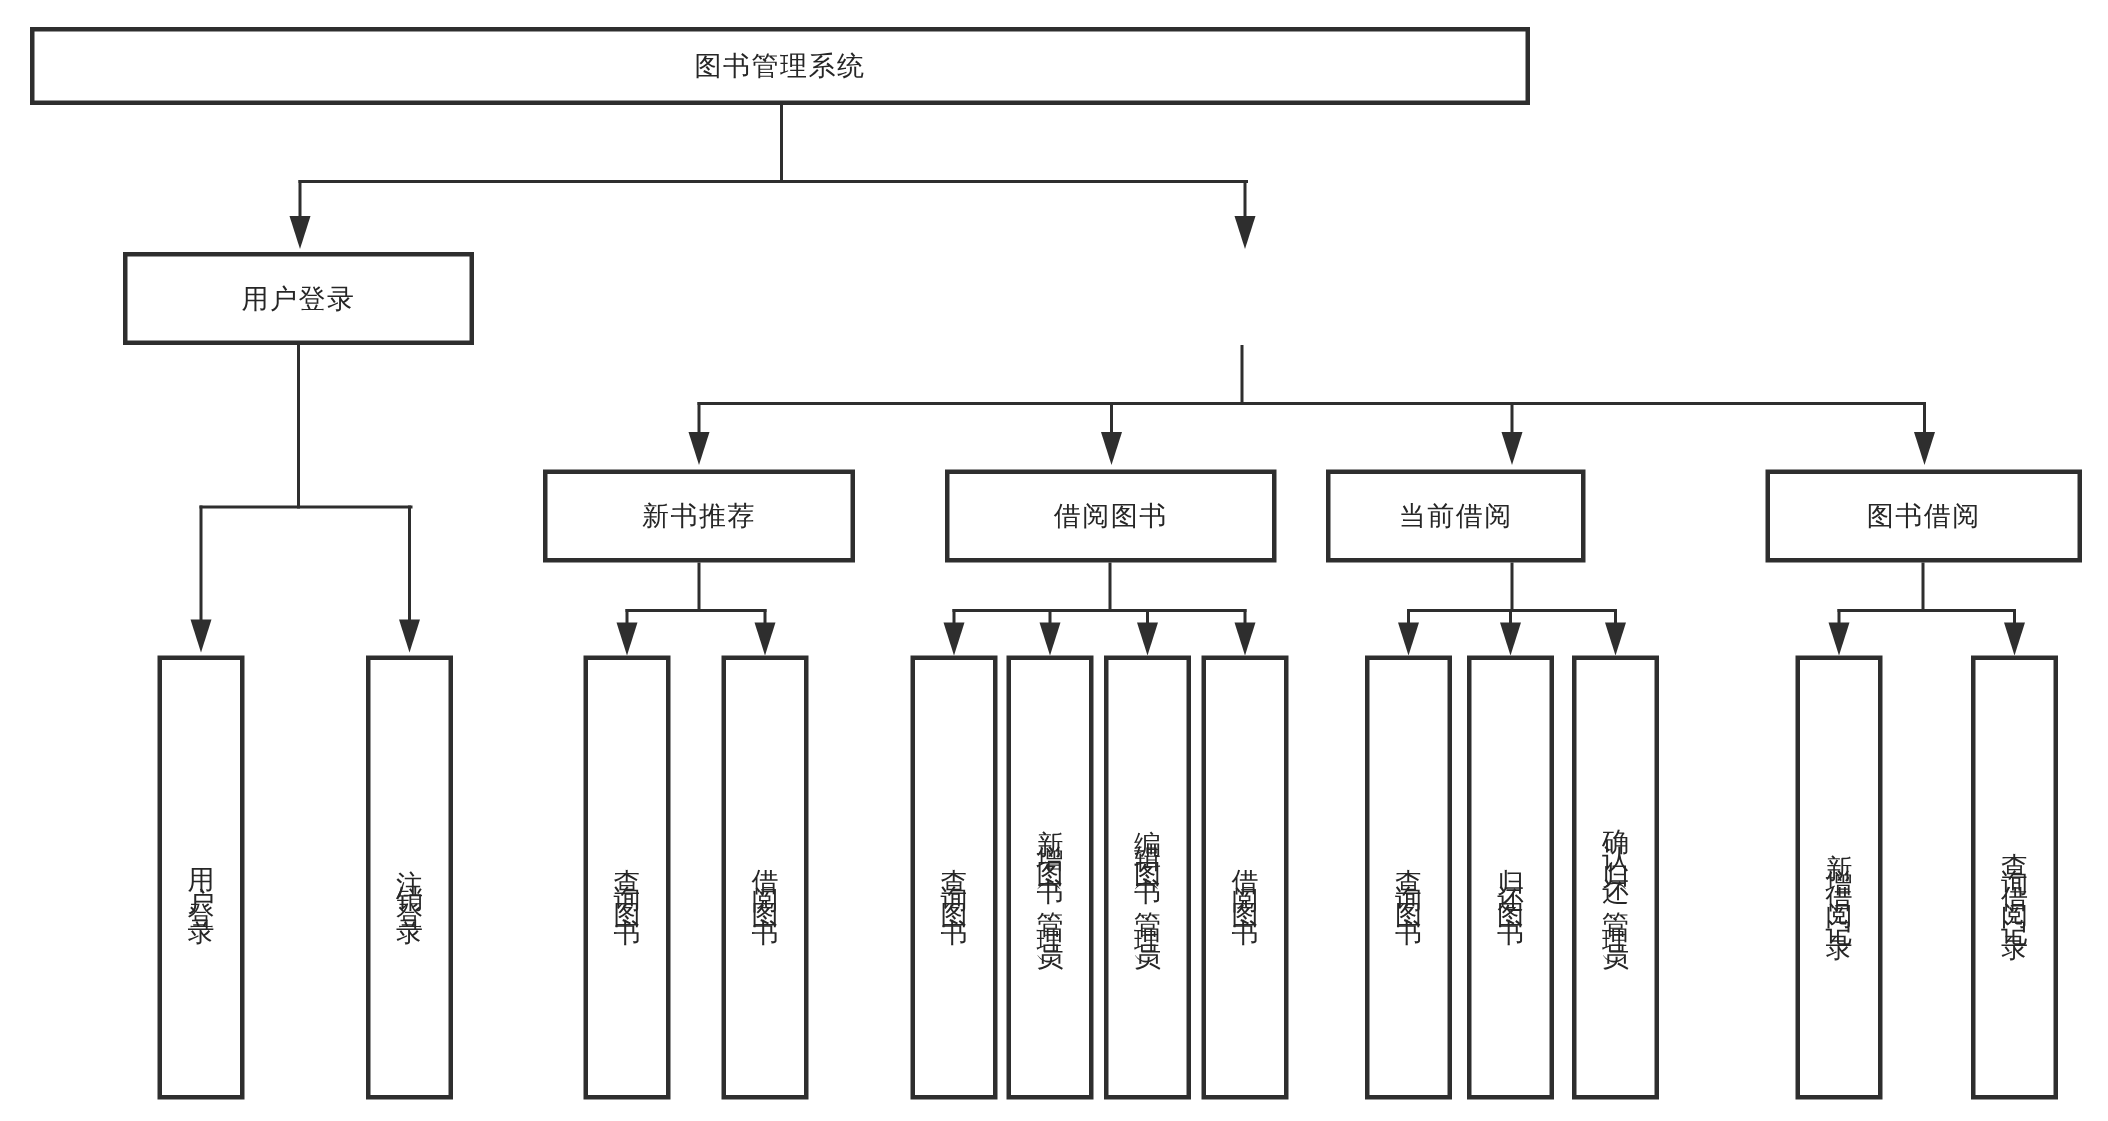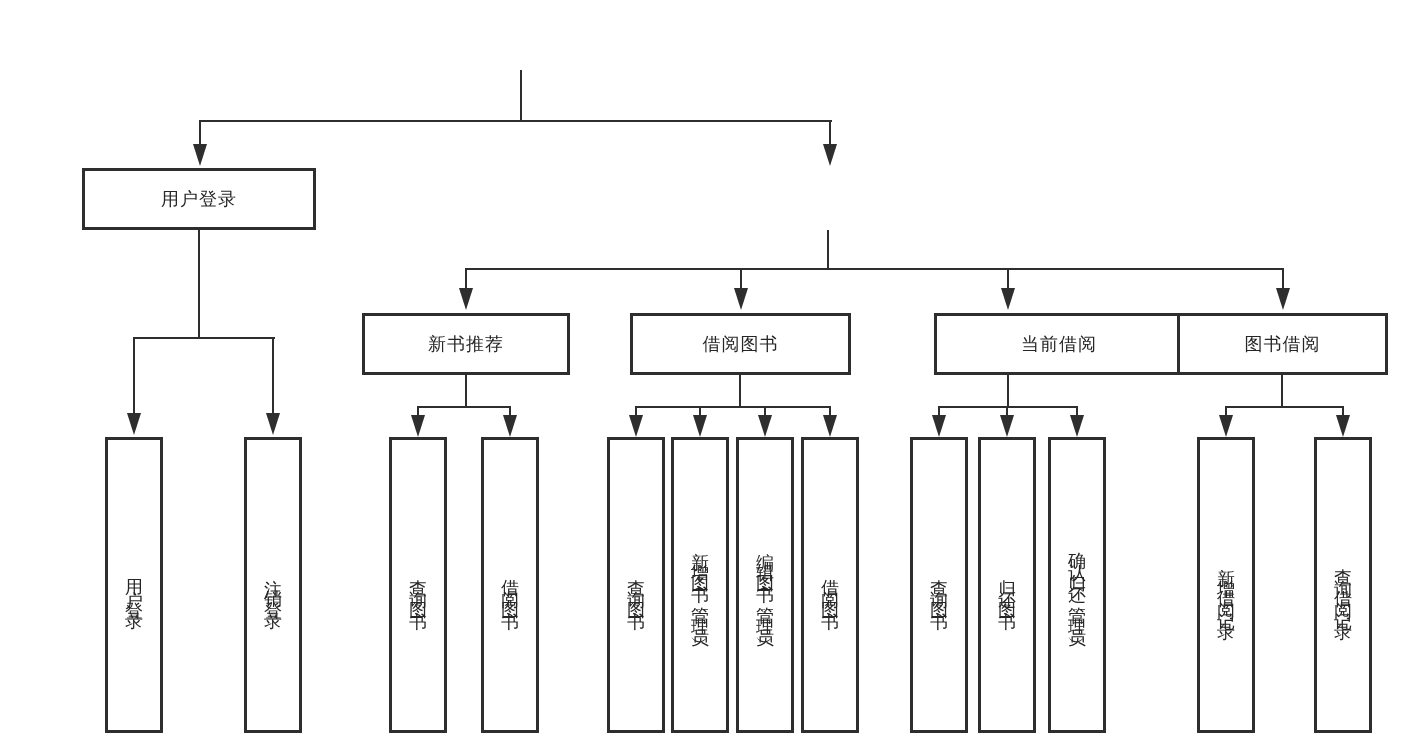--- a/index.html
+++ b/index.html
@@ -48,20 +48,23 @@
     color:#a6a6a6;
     z-index:5;
     white-space:nowrap;
   }
 </style>
 </head>
 <body>
 
 <div class="canvas">
 
+  <div class="box" style="left:20px;top:18px;width:1000px;height:52px;">
+    <span>图书管理系统</span>
+  </div>
 
   <div class="vline" style="left:520px;top:70px;height:51px;"></div>
   <div class="hline" style="left:199px;top:120px;width:633px;"></div>
   <div class="vline" style="left:199px;top:120px;height:26px;"></div>
   <div class="arrowhead" style="left:193px;top:144px;"></div>
   <div class="vline" style="left:829px;top:120px;height:26px;"></div>
   <div class="arrowhead" style="left:823px;top:144px;"></div>
 
   <div class="box" style="left:82px;top:168px;width:234px;height:62px;">
     <span>用户登录</span>
@@ -84,21 +87,21 @@
   <div class="arrowhead" style="left:1001px;top:288px;"></div>
   <div class="vline" style="left:1282px;top:268px;height:22px;"></div>
   <div class="arrowhead" style="left:1276px;top:288px;"></div>
 
   <div class="box" style="left:362px;top:313px;width:208px;height:62px;">
     <span>新书推荐</span>
   </div>
   <div class="box" style="left:630px;top:313px;width:221px;height:62px;">
     <span>借阅图书</span>
   </div>
-  <div class="box" style="left:934px;top:313px;width:250px;height:62px;">
+  <div class="box" style="left:884px;top:313px;width:173px;height:62px;">
     <span>当前借阅</span>
   </div>
   <div class="box" style="left:1177px;top:313px;width:211px;height:62px;">
     <span>图书借阅</span>
   </div>
 
   <div class="vline" style="left:465px;top:375px;height:33px;"></div>
   <div class="hline" style="left:417px;top:406px;width:94px;"></div>
   <div class="vline" style="left:417px;top:406px;height:12px;"></div>
   <div class="arrowhead" style="left:411px;top:415px;"></div>

